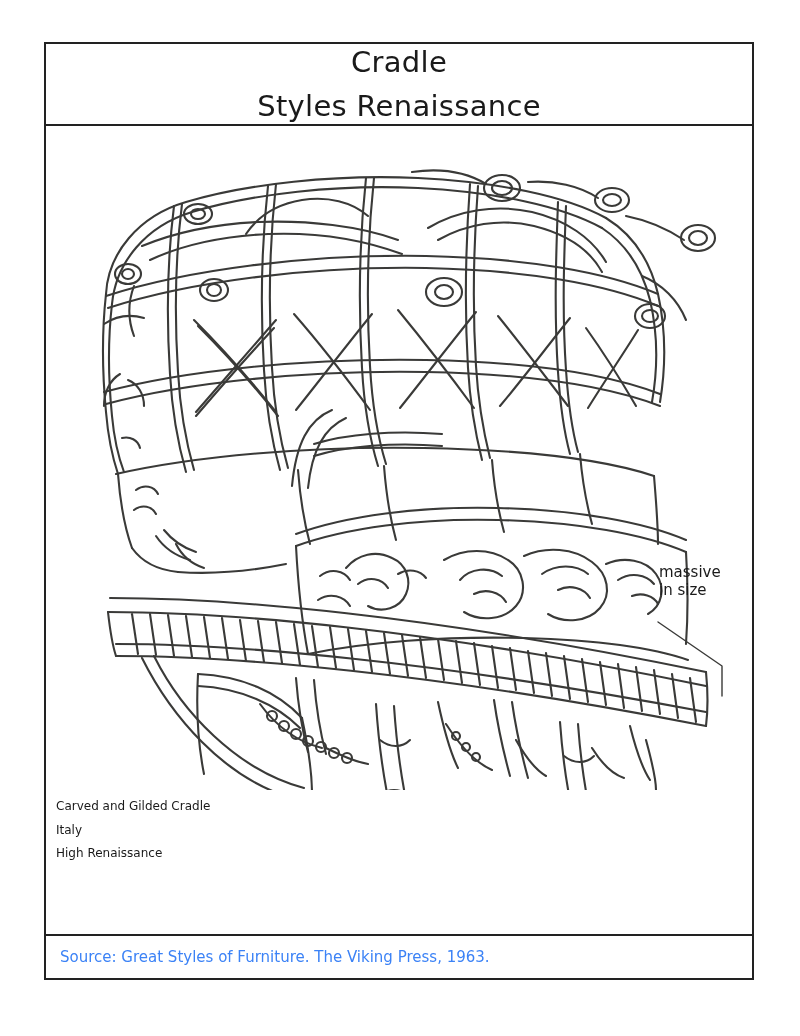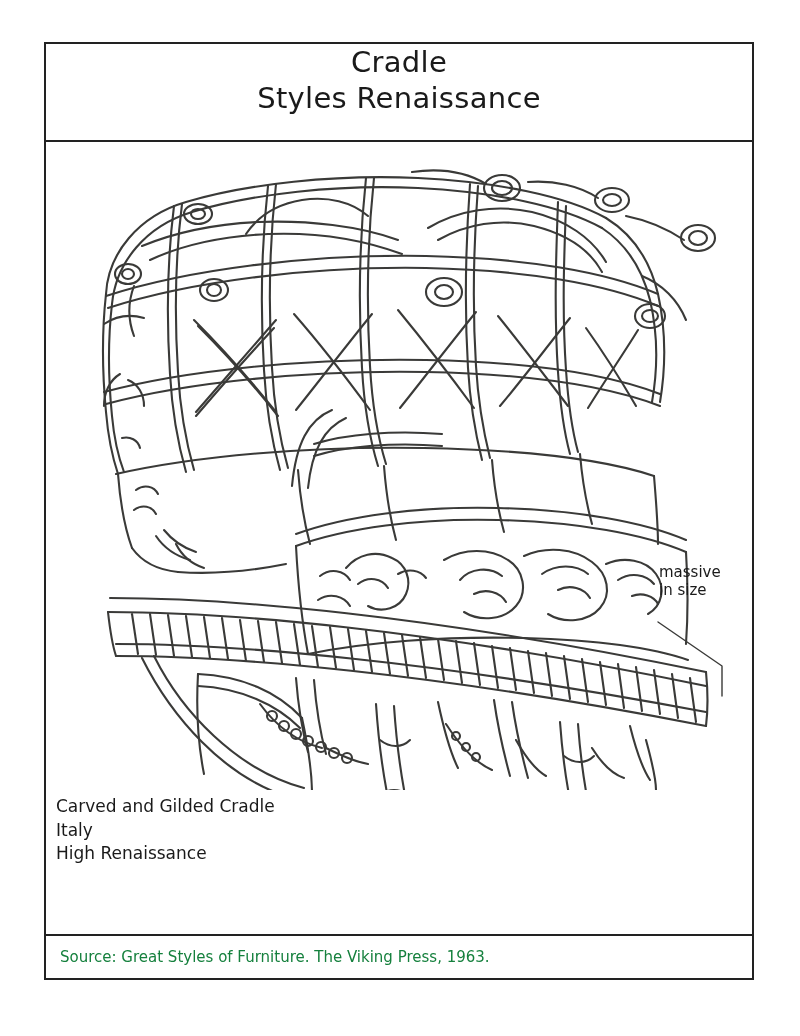--- a/index.html
+++ b/index.html
@@ -35,27 +35,27 @@
     border: 2px solid #222222;
     box-sizing: border-box;
   }
 
   
   .title-box {
     position: absolute;
     left: 44px;
     top: 42px;
     width: 710px;
-    height: 100px;
+    height: 84px;
     border: 2px solid #222222;
     box-sizing: border-box;
     display: flex;
     flex-direction: column;
     align-items: center;
-    justify-content: flex-start;
+    justify-content: space-between;
     background: #ffffff;
   }
   .title-line1 {
     font-size: 29px;
     line-height: 36px;
     letter-spacing: 0.3px;
     color: #1a1a1a;
   }
   .title-line2 {
     font-size: 29px;
@@ -87,21 +87,21 @@
     line-height: 18px;
     color: #1a1a1a;
   }
 
   
   .caption {
     position: absolute;
     left: 56px;
     top: 795px;
     width: 690px;
-    font-size: 17px;
+    font-size: 12px;
     line-height: 23.5px;
     color: #1a1a1a;
   }
   .caption div {
     white-space: pre-wrap;
   }
 
   
   .source-box {
     position: absolute;
@@ -111,21 +111,21 @@
     height: 46px;
     border: 2px solid #222222;
     box-sizing: border-box;
     display: flex;
     align-items: center;
     background: #ffffff;
   }
   .source-text {
     padding-left: 14px;
     font-size: 15px;
-    color: #15803d;
+    color: #3b82f6;
   }
 </style>
 </head>
 <body>
 
 <div class="page">
 
   <div class="sheet"></div>
 
   <div class="title-box">

